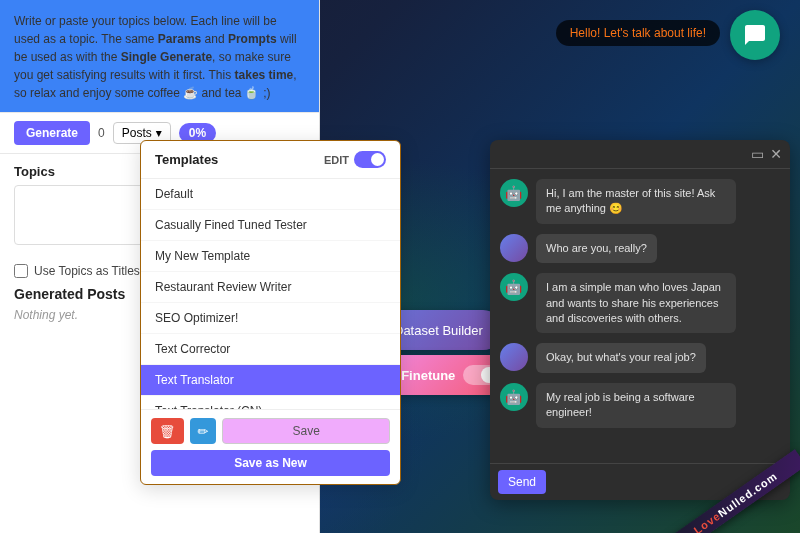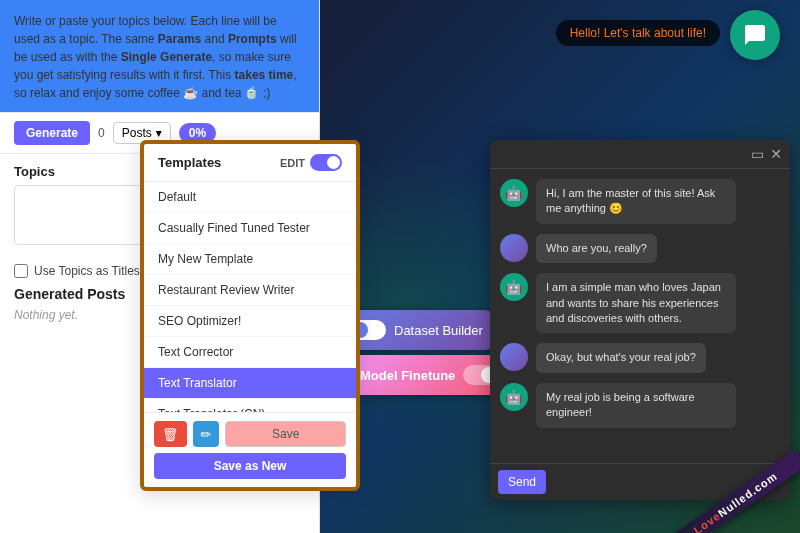--- a/index.html
+++ b/index.html
@@ -152,23 +152,23 @@
       color: #999;
       padding: 4px 14px;
       font-style: italic;
     }
 
     
     .templates-panel {
       position: absolute;
       top: 140px;
       left: 140px;
-      width: 220px;
+      width: 261px;
       background: #fff;
-      border: 4px solid #a16207;
+      border: 1px solid #a16207;
       border-radius: 6px;
       box-shadow: 0 4px 20px rgba(0,0,0,0.15);
       z-index: 30;
       overflow: hidden;
     }
 
     .templates-header {
       display: flex;
       align-items: center;
       justify-content: space-between;
@@ -257,21 +257,21 @@
       background: #3498db;
       color: #fff;
       border: none;
       border-radius: 4px;
       padding: 5px 8px;
       cursor: pointer;
       font-size: 13px;
     }
 
     .btn-save {
-      background: #fca5a5;
+      background: #f0abfc;
       color: #555;
       border: 1px solid #ccc;
       border-radius: 4px;
       padding: 5px 16px;
       font-size: 12px;
       cursor: pointer;
       flex: 1;
     }
 
     .btn-save-new {

